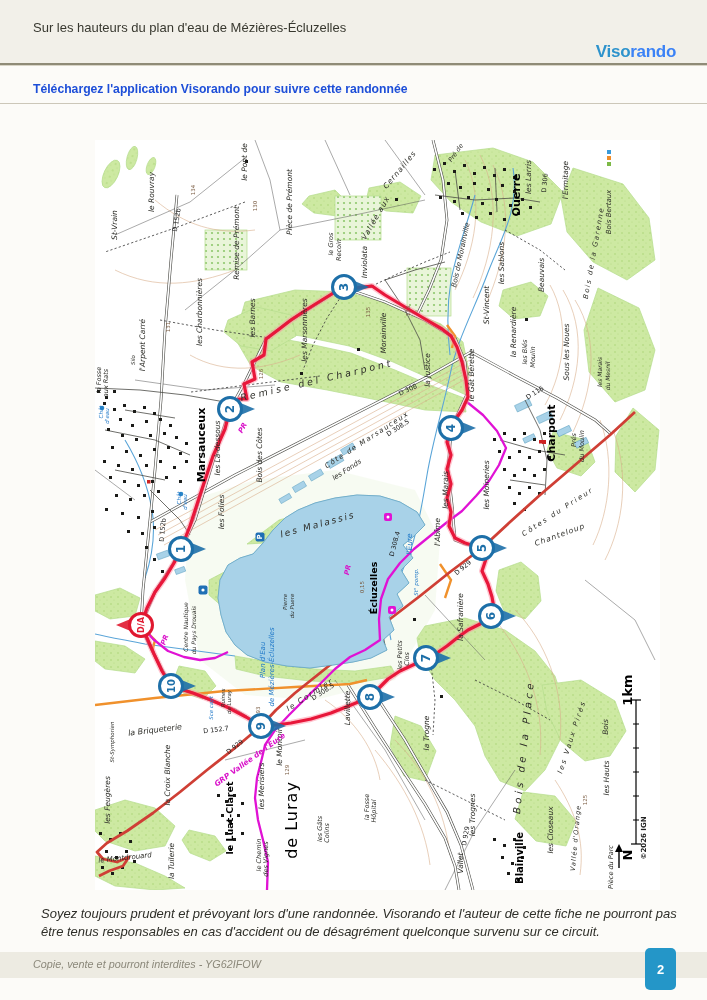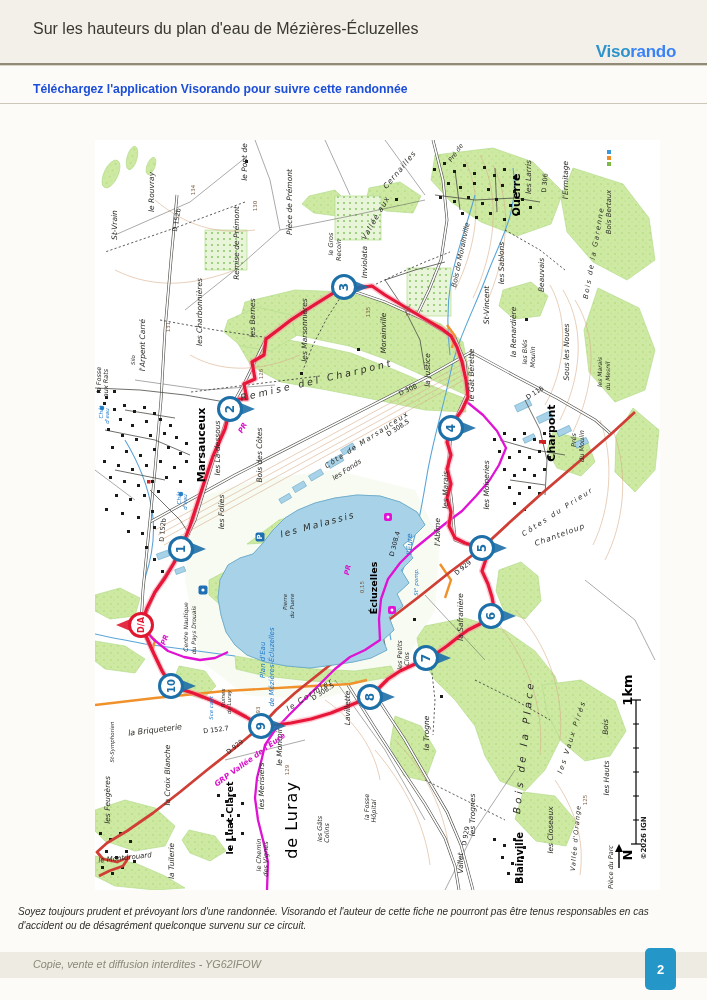--- a/index.html
+++ b/index.html
@@ -1,29 +1,29 @@
 <!DOCTYPE html>
 <html><head>
 <meta charset="utf-8">
 <style>
   html,body{margin:0;padding:0;}
   body{
     width:707px;height:1000px;position:relative;overflow:hidden;
     background:#fcfbf8;font-family:"Liberation Sans","DejaVu Sans",sans-serif;
   }
   .top-band{position:absolute;left:0;top:0;width:707px;height:63px;background:#f2f0e9;}
-  .doc-title{position:absolute;left:33px;top:20px;font-size:16px;color:#38382f;}
+  .doc-title{position:absolute;left:33px;top:20px;font-size:13px;color:#38382f;}
   .logo{position:absolute;right:31px;top:42px;font-size:17px;font-weight:bold;letter-spacing:-0.3px;}
   .logo .viso{color:#2e93cc;}
   .logo .rando{color:#3b82f6;}
   .hr1{position:absolute;left:0;top:63px;width:707px;height:2px;background:#8f8b77;border-bottom:1px solid #d8d4c6;}
   .dl-link{position:absolute;left:33px;top:82px;font-size:12.2px;font-weight:bold;color:#1d4ed8;text-decoration:none;}
   .hr2{position:absolute;left:0;top:103px;width:707px;height:1px;background:#ccc7b9;}
   #map{position:absolute;left:95px;top:140px;width:565px;height:750px;background:#ffffff;}
-  .disclaimer{position:absolute;left:18px;top:905px;width:645px;font-size:10px;font-style:italic;color:#2e2e28;line-height:1.4;}
+  .disclaimer{position:absolute;left:41px;top:905px;width:645px;font-size:13px;font-style:italic;color:#2e2e28;line-height:1.4;}
   .bottom-bar{position:absolute;left:0;top:952px;width:707px;height:26px;background:#edebe2;}
   .copy-note{position:absolute;left:33px;top:958px;font-size:10.8px;font-style:italic;color:#8b887a;}
   .page-num{position:absolute;left:645px;top:948px;width:31px;height:42px;background:#2496c8;border-radius:5px;
     color:#fff;font-weight:bold;font-size:13px;display:flex;align-items:center;justify-content:center;}
   
   text.ml{font-family:"DejaVu Sans",sans-serif;text-anchor:middle;dominant-baseline:middle;}
   text.lieu{fill:#2d2d28;font-style:italic;}
   text.ville{fill:#000;font-weight:bold;}
   text.big{fill:#000;letter-spacing:1px;}
   text.hydro{fill:#1f78c8;font-style:italic;}
@@ -493,14 +493,14 @@
       <g transform="translate(46,485)">
         <polygon points="-8,-7 -25,0 -8,7" fill="#e0182f" opacity="0.9"></polygon>
         <circle cx="0" cy="0" r="11.5" fill="#fff" stroke="#e0182f" stroke-width="3"></circle>
         <text transform="rotate(-90)" text-anchor="middle" dominant-baseline="central" font-size="8" font-weight="bold" fill="#e0182f" font-family="&quot;DejaVu Sans&quot;,sans-serif">D/A</text>
       </g>
     </g>
 </svg>
 
 <div class="disclaimer">Soyez toujours prudent et prévoyant lors d'une randonnée. Visorando et l'auteur de cette fiche ne pourront pas être tenus responsables en cas d'accident ou de désagrément quelconque survenu sur ce circuit.</div>
 <div class="bottom-bar"></div>
-<div class="copy-note">Copie, vente et diffusion interdites - YG62IFOW</div>
+<div class="copy-note">Copie, vente et pourront interdites - YG62IFOW</div>
 <div class="page-num">2</div>
 
 </body></html>

